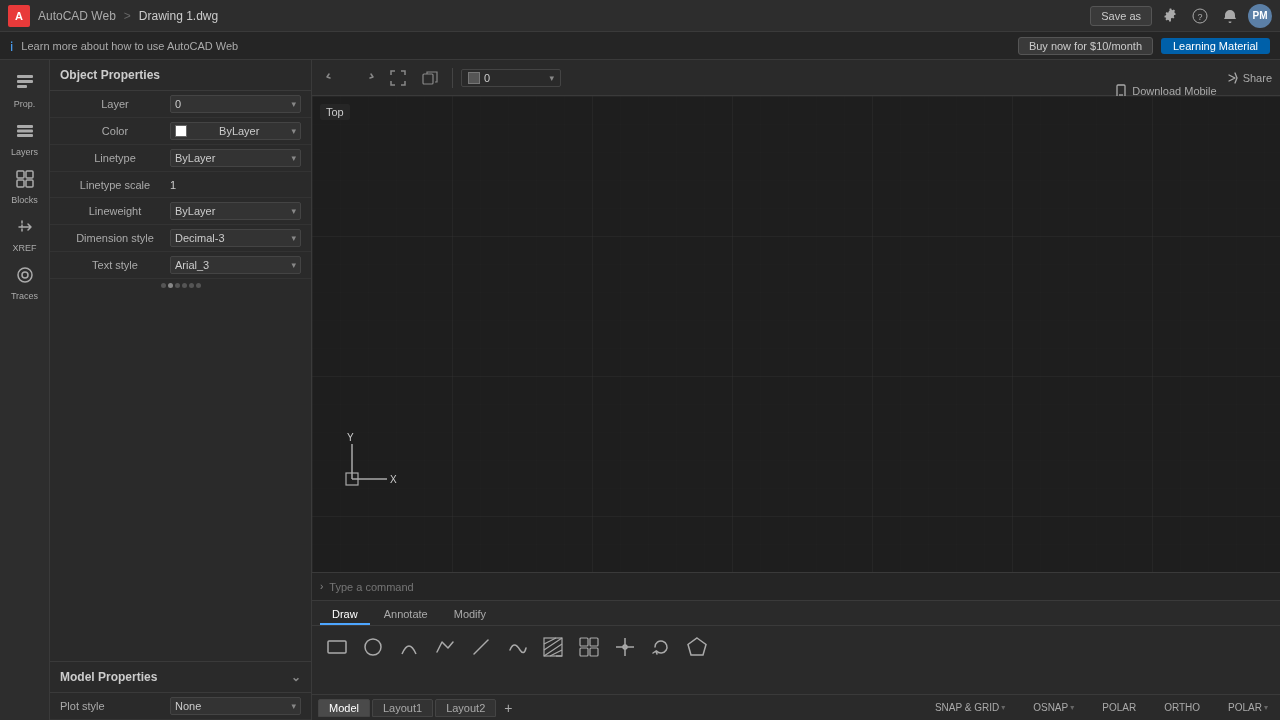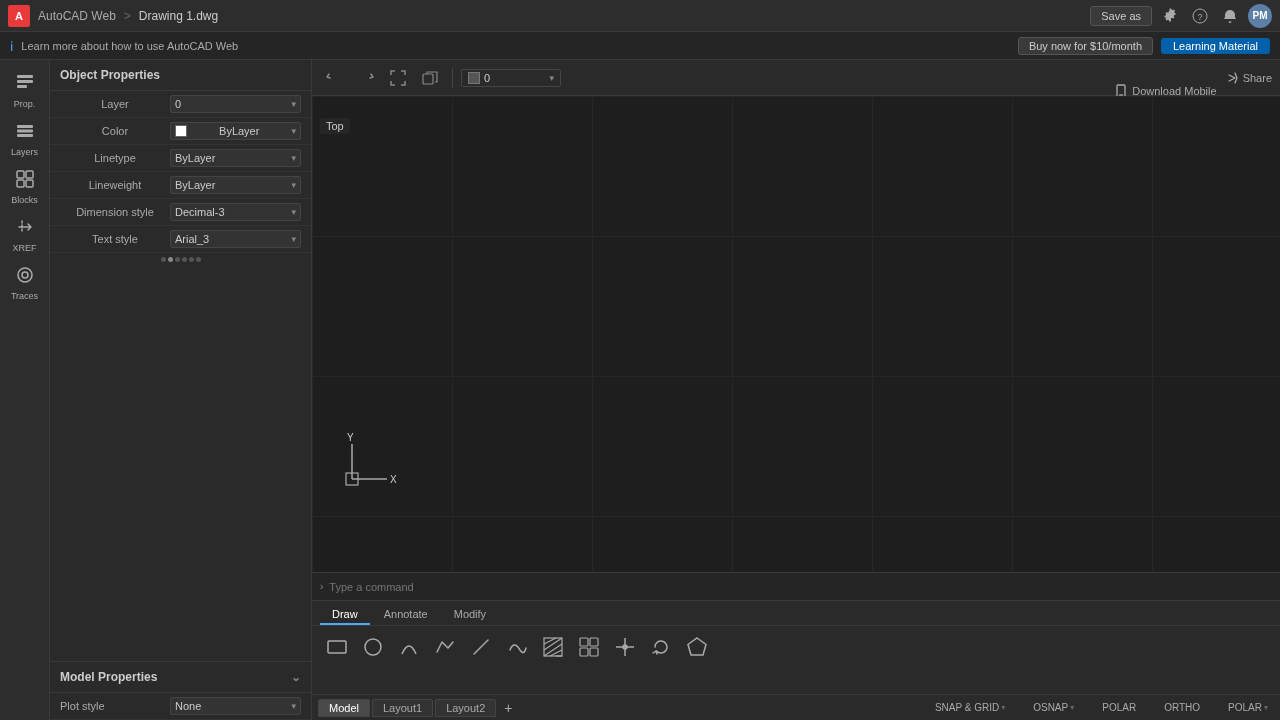--- a/index.html
+++ b/index.html
@@ -58,21 +58,21 @@
     #toolbar { display: flex; align-items: center; background: #2a2a2a; height: 36px; padding: 0 8px; gap: 4px; border-bottom: 1px solid #3a3a3a; }
     .tool-btn { width: 28px; height: 28px; display: flex; align-items: center; justify-content: center; cursor: pointer; color: #aaa; font-size: 14px; border-radius: 2px; }
     .tool-separator { width: 1px; height: 20px; background: #444; margin: 0 4px; }
     #layer-select { background: #2a2a2a; border: 1px solid #444; color: #ccc; font-size: 11px; padding: 2px 6px; border-radius: 2px; display: flex; align-items: center; gap: 4px; cursor: pointer; min-width: 100px; }
     #toolbar-right { margin-left: auto; display: flex; align-items: center; gap: 8px; }
     #download-mobile-btn { display: flex; align-items: center; gap: 4px; color: #aaa; cursor: pointer; font-size: 11px; margin-top: 27px; }
     #share-btn { display: flex; align-items: center; gap: 4px; color: #aaa; cursor: pointer; font-size: 11px; }
 
     
     #canvas-area { flex: 1; position: relative; background: #1e1e1e; overflow: hidden; }
-    #viewport-label { position: absolute; top: 22px; left: 8px; color: #ccc; font-size: 11px; background: rgba(40,40,40,0.8); padding: 2px 6px; border-radius: 2px; cursor: pointer; }
+    #viewport-label { position: absolute; top: 8px; left: 8px; color: #ccc; font-size: 11px; background: rgba(40,40,40,0.8); padding: 2px 6px; border-radius: 2px; cursor: pointer; }
 
     
     #axes { position: absolute; bottom: 60px; left: 30px; }
 
     
     #command-area { height: 28px; background: #252525; border-top: 1px solid #3a3a3a; display: flex; align-items: center; padding: 0 8px; gap: 6px; }
     #cmd-chevron { color: #888; font-size: 10px; }
     #cmd-input { flex: 1; background: transparent; border: none; color: #ccc; font-size: 11px; outline: none; }
 
     
@@ -220,20 +220,26 @@
       <div class="prop-row">
         <span class="prop-label">Linetype</span>
         <div class="prop-value">
           <div class="prop-select">
             <span>ByLayer</span>
             <span class="chevron">▾</span>
           </div>
         </div>
       </div>
 
+      <div class="prop-row">
+        <span class="prop-label">Linetype scale</span>
+        <div class="prop-value">
+          <span>1</span>
+        </div>
+      </div>
 
       <div class="prop-row">
         <span class="prop-label">Lineweight</span>
         <div class="prop-value">
           <div class="prop-select">
             <span>ByLayer</span>
             <span class="chevron">▾</span>
           </div>
         </div>
       </div>

